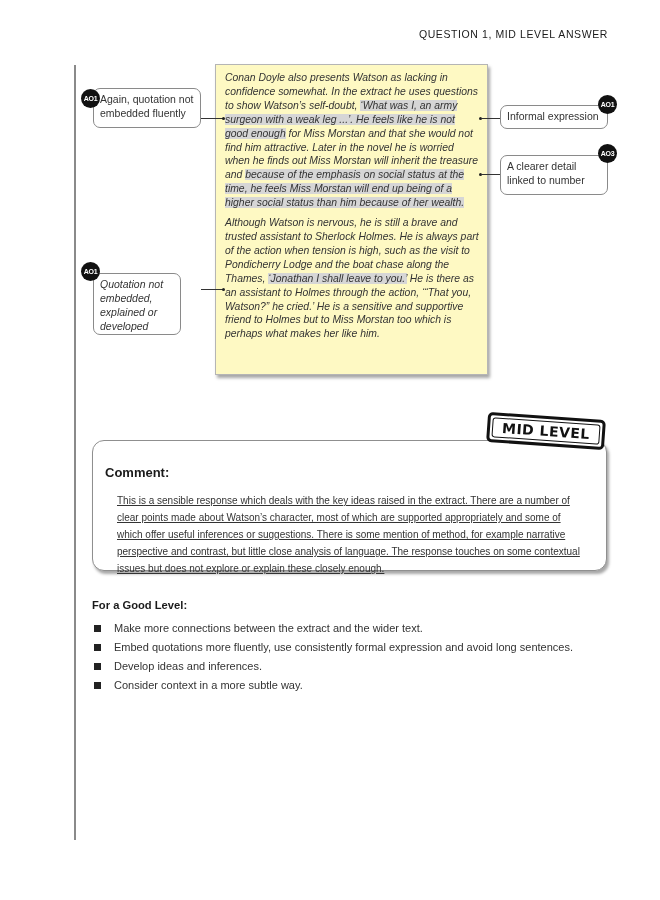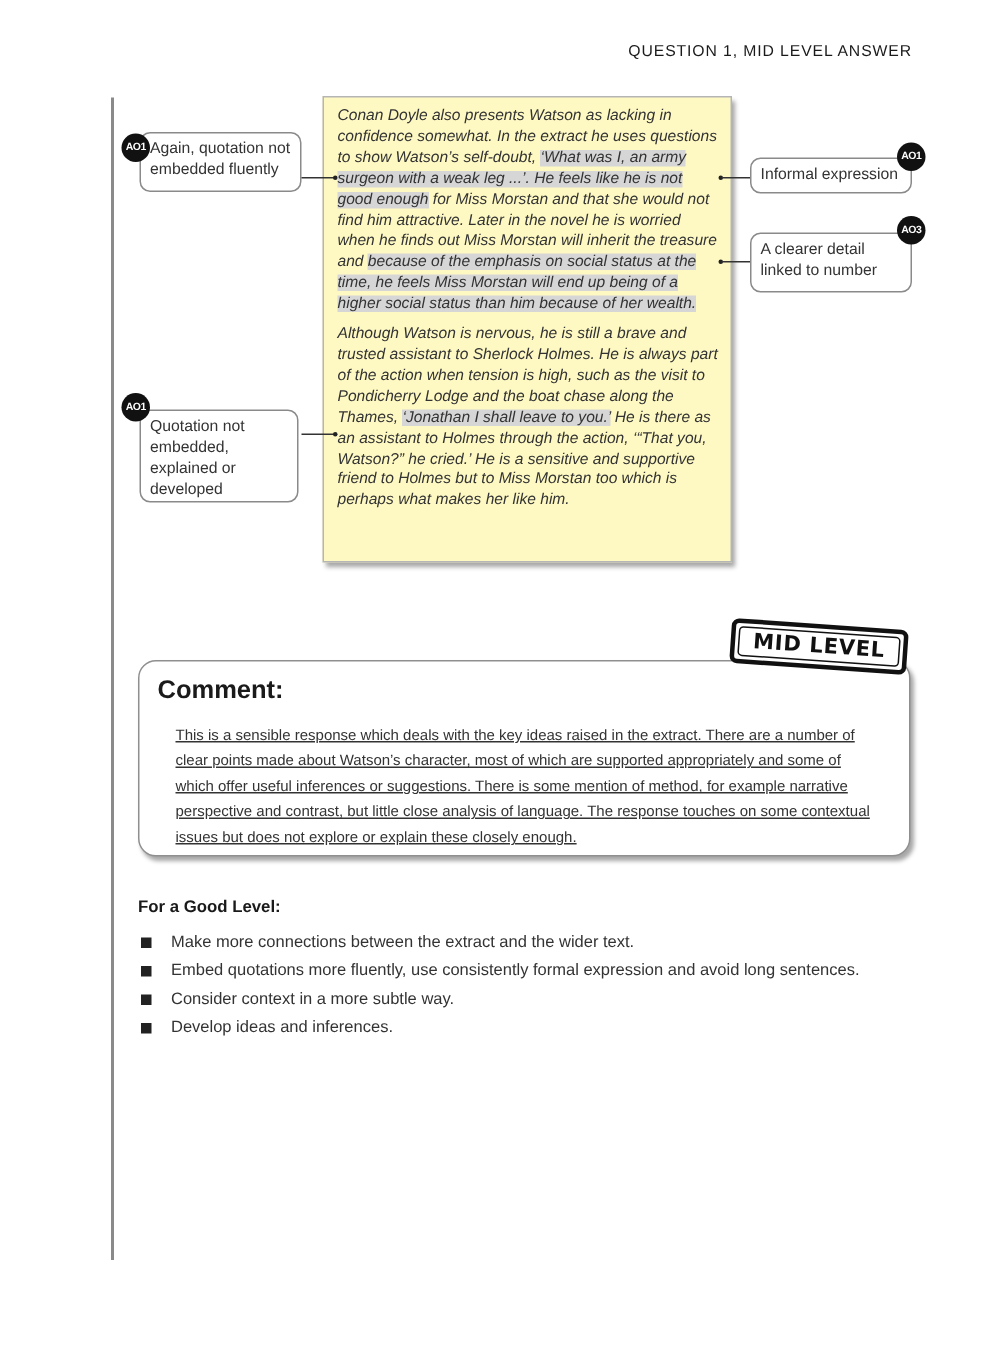--- a/index.html
+++ b/index.html
@@ -23,21 +23,21 @@
 
   .stamp { position:absolute; left:487px; top:416px; width:118px; height:30px; transform:rotate(4deg);
            border:3px solid #111; border-radius:5px; background:#fff; box-sizing:border-box; }
   .stamp-inner { position:absolute; inset:2px; border:1.3px solid #111; border-radius:3px;
                  display:flex; align-items:center; justify-content:center;
                  font-family:"DejaVu Sans", sans-serif; font-weight:bold; font-size:14px; letter-spacing:0.5px; color:#111; }
 
   .comment { position:absolute; left:92px; top:440px; width:515px; height:131px; box-sizing:border-box;
              border:1px solid #8f8f8f; border-radius:12px; background:#fff; padding:8px 12px;
              box-shadow: 2px 3px 3px rgba(0,0,0,0.35); }
-  .comment-title { font-weight:bold; font-size:17px; margin:1px 0 1px 0; color:#1a1a1a; }
+  .comment-title { font-weight:bold; font-size:13px; margin:16px 0 1px 0; color:#1a1a1a; }
   .comment-body { font-size:10px; line-height:17px; color:#333; margin:12px;text-decoration:underline; }
 
   .good { position:absolute; left:92px; top:599px; width:520px; }
   .good-title { font-weight:bold; font-size:11.2px; color:#1a1a1a; margin:0 0 8px 0; }
   .good ul { list-style:none; margin:0; padding:0; }
   .good li { position:relative; font-size:11px; color:#333; line-height:19px; padding-left:22px; }
   .good li .sq { position:absolute; left:2px; top:6px; width:7px; height:7px; background:#222; }
 
   .page-num { position:absolute; left:322px; top:908px; font-size:11px; font-weight:bold; color:#222; }
 </style>
@@ -56,21 +56,21 @@
   </p>
 </div>
 
 <div class="note" style="left:93px; top:88px; width:108px; height:40px;">
   <span>Again, quotation not embedded fluently</span>
 </div>
 <div class="badge" style="left:81px; top:89px;">AO1</div>
 <div class="conn" style="left:201px; top:118px; width:22px;"></div>
 <div class="dot" style="left:222px; top:117px;"></div>
 
-<div class="note" style="left:93px; top:273px; width:106px; height:62px;">
+<div class="note" style="left:93px; top:273px; width:88px; height:62px;font-style:italic;">
   <span>Quotation not embedded, explained or developed</span>
 </div>
 <div class="badge" style="left:81px; top:262px;">AO1</div>
 <div class="conn" style="left:201px; top:289px; width:22px;"></div>
 <div class="dot" style="left:222px; top:288px;"></div>
 
 <div class="note" style="left:500px; top:105px; width:108px; height:24px; white-space:nowrap;">
   <span>Informal expression</span>
 </div>
 <div class="badge" style="left:598px; top:95px;">AO1</div>
@@ -91,18 +91,18 @@
 
 <div class="stamp">
   <div class="stamp-inner">MID LEVEL</div>
 </div>
 
 <div class="good">
   <p class="good-title">For a Good Level:</p>
   <ul>
     <li><span class="sq"></span><span>Make more connections between the extract and the wider text.</span></li>
     <li><span class="sq"></span><span>Embed quotations more fluently, use consistently formal expression and avoid long sentences.</span></li>
+    <li><span class="sq"></span><span>Develop ideas and inferences.</span></li>
     <li><span class="sq"></span><span>Consider context in a more subtle way.</span></li>
-    <li><span class="sq"></span><span>Develop ideas and inferences.</span></li>
   </ul>
 </div>
 
 <div class="page-num">15</div>
 
 </body></html>

